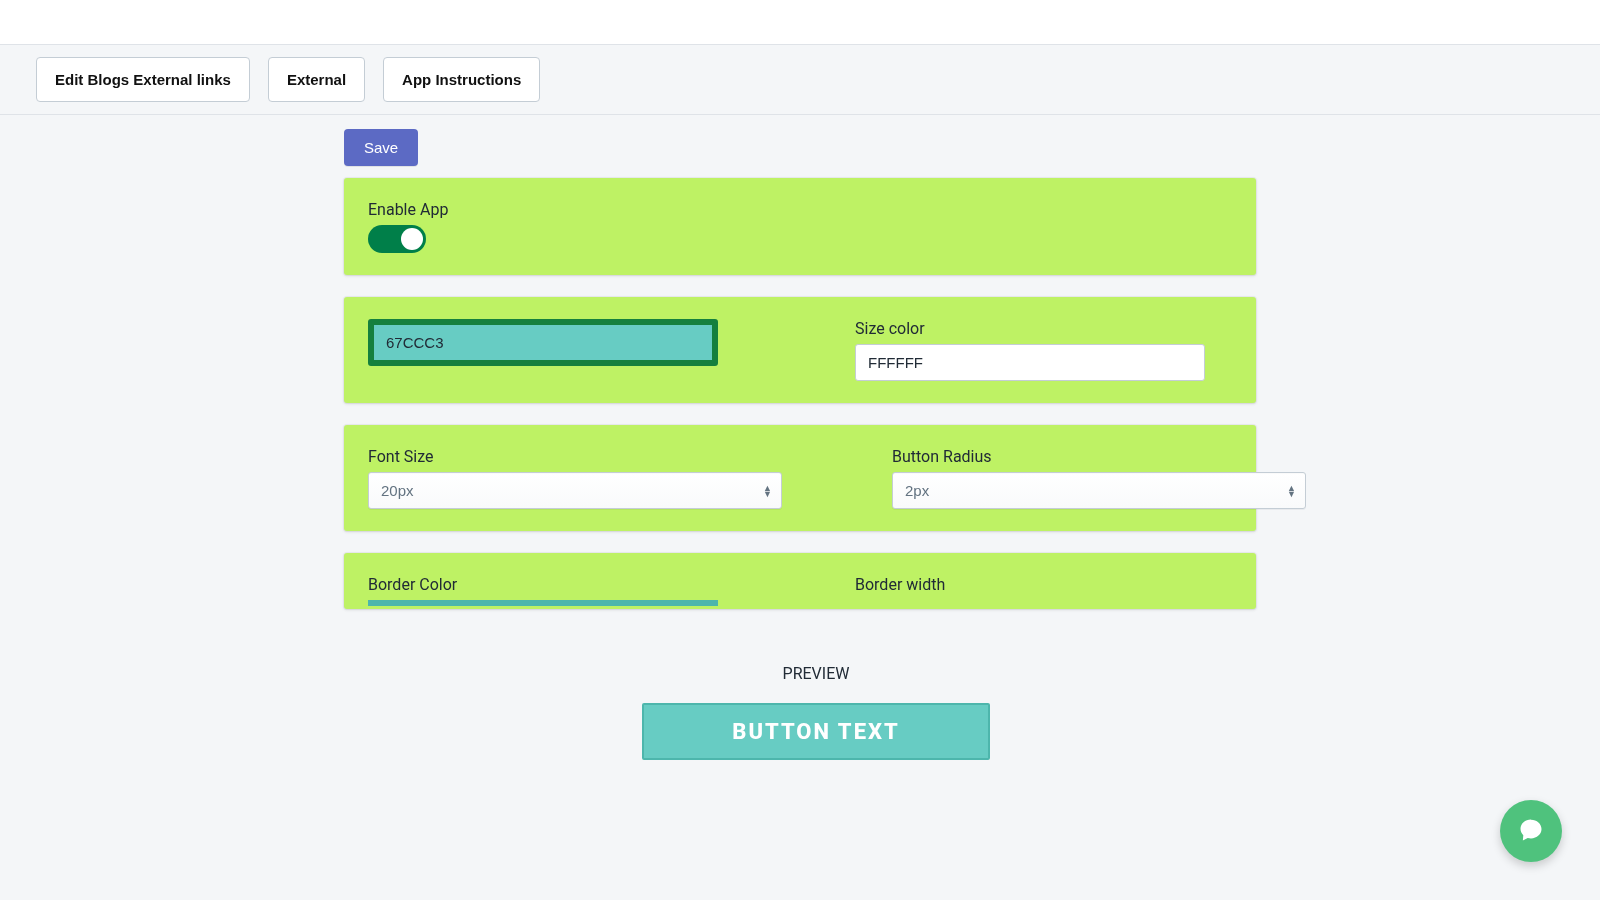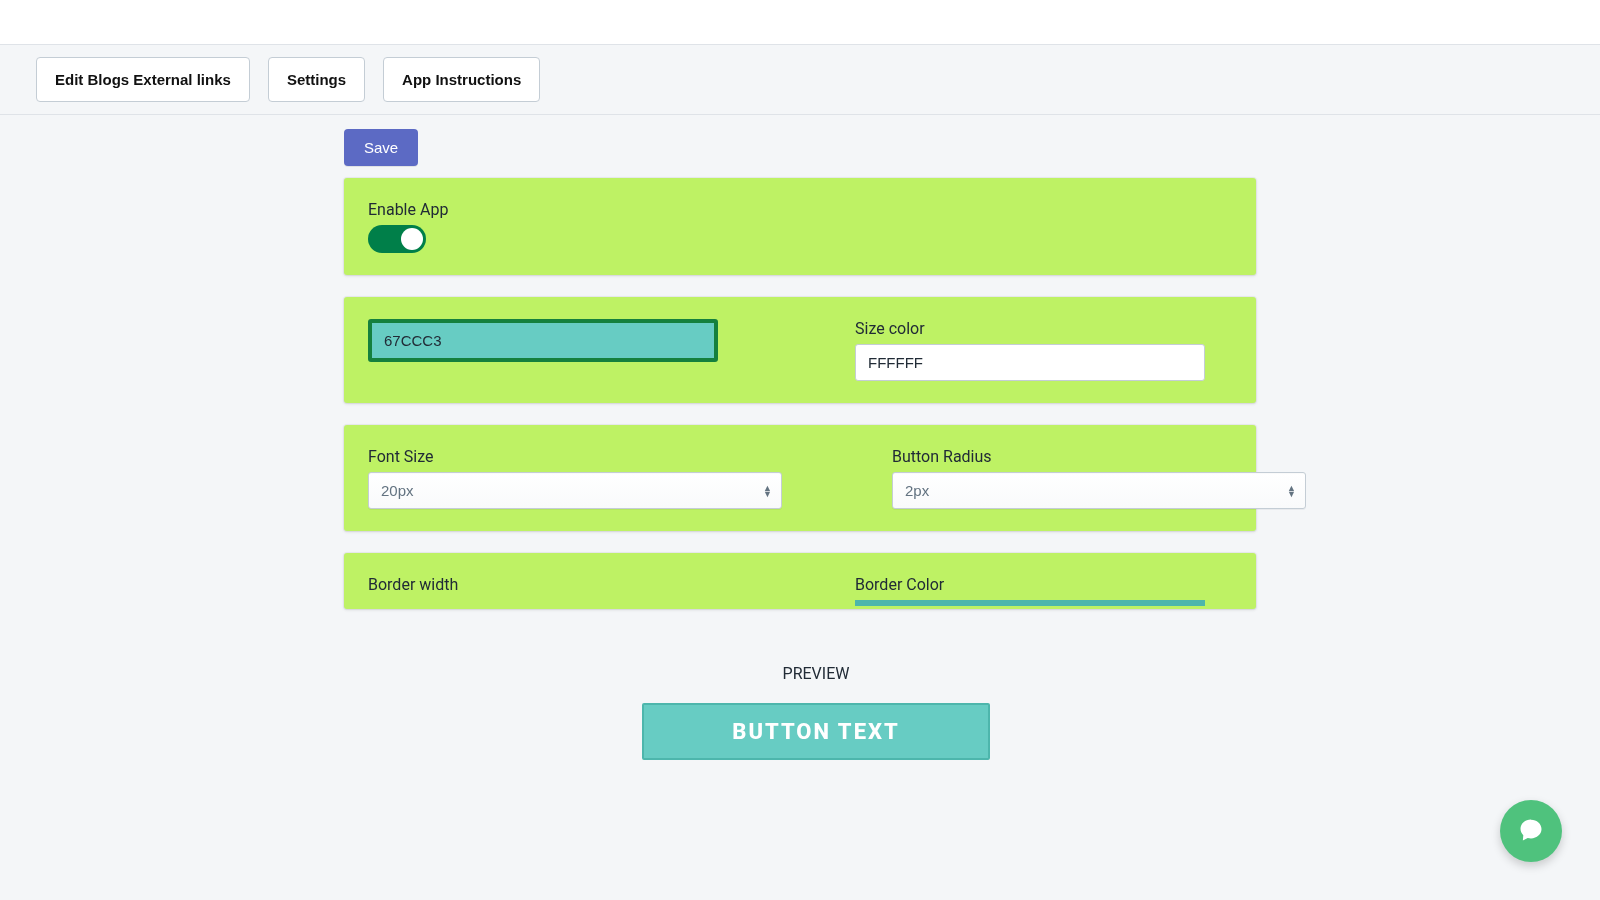--- a/index.html
+++ b/index.html
@@ -121,21 +121,21 @@
     padding: 9px 12px;
     font-size: 15px;
     border: 1px solid #c4cdd5;
     border-radius: 3px;
     color: #212b36;
     background: #fff;
   }
   .color-input-bg {
     background: #67ccc3;
     color: #212b36;
-    border: 4px solid #15803d;
+    border: 6px solid #15803d;
     width: 350px;
   }
 
   .select-wrap {
     position: relative;
     width: 414px;
   }
   .select-input {
     width: 100%;
     padding: 9px 12px;
@@ -223,21 +223,21 @@
   .chat-fab svg { width: 28px; height: 28px; fill: #fff; }
 </style>
 </head>
 <body>
 
 <div class="outer">
 
   <div class="tabbar-wrap">
     <div class="tabbar">
       <button class="tab-btn">Edit Blogs External links</button>
-      <button class="tab-btn">Settings</button>
+      <button class="tab-btn">External</button>
       <button class="tab-btn">App Instructions</button>
     </div>
   </div>
 
   <div class="page-body">
     <div class="content-width">
 
       <div class="save-row">
         <button class="save-btn">Save</button>
       </div>
@@ -276,25 +276,25 @@
               <input class="select-input" readonly="" value="2px" style="">
               <span class="select-arrows">▲<br>▼</span>
             </div>
           </div>
         </div>
       </div>
 
       <div class="card border-card">
         <div class="grid2">
           <div>
-            <label class="form-label">Border width</label>
-          </div>
-          <div>
             <label class="form-label">Border Color</label>
             <div class="border-color-strip"></div>
+          </div>
+          <div>
+            <label class="form-label">Border width</label>
           </div>
         </div>
       </div>
 
     </div>
   </div>
 
   <div class="preview-footer">
     <div class="preview-label">PREVIEW</div>
     <div class="preview-button">BUTTON TEXT</div>

